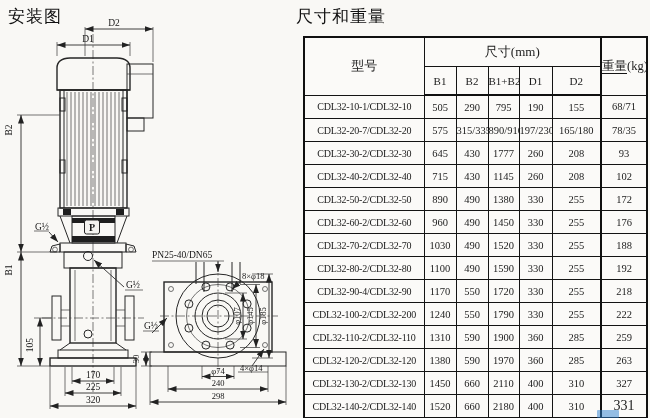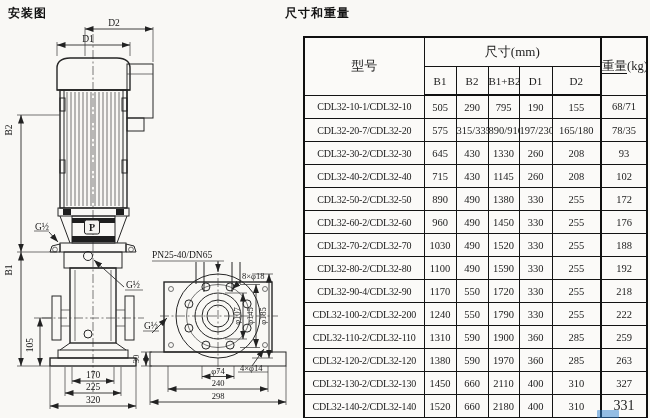--- a/index.html
+++ b/index.html
@@ -5,24 +5,24 @@
   html,body{margin:0;padding:0;}
   body{
     width:650px;height:418px;position:relative;overflow:hidden;
     background:#f9f8f5;
     font-family:"Liberation Serif", serif;
     color:#1b1b1b;
   }
   .sheet-title{
     position:absolute;top:5px;
     font-family:"Liberation Sans", sans-serif;
-    font-weight:bold;font-size:12px;letter-spacing:1px;color:#111;
+    font-weight:normal;font-size:17px;letter-spacing:1px;color:#111;
   }
   #diagram-title{left:8px;}
-  #table-title{left:285px;}
+  #table-title{left:296px;}
 
   
   #install-svg{position:absolute;left:0;top:0;}
   .ln{stroke:#262626;stroke-width:1;fill:none;}
   .ln2{stroke:#262626;stroke-width:1.4;fill:none;}
   .thin{stroke:#3a3a3a;stroke-width:.7;fill:none;}
   .dim{stroke:#2b2b2b;stroke-width:.9;fill:none;}
   .cl{stroke:#444;stroke-width:.7;fill:none;stroke-dasharray:9 2.5 2 2.5;}
   .dark{fill:#1e1e1e;stroke:none;}
   .lbl{font-family:"Liberation Serif", serif;font-size:9.5px;fill:#161616;}
@@ -324,21 +324,21 @@
         <td>315/335</td>
         <td>890/910</td>
         <td>197/230</td>
         <td>165/180</td>
         <td>78/35</td>
       </tr>
       <tr>
         <td class="model">CDL32-30-2/CDL32-30</td>
         <td>645</td>
         <td>430</td>
-        <td>1330</td>
+        <td>1777</td>
         <td>260</td>
         <td>208</td>
         <td>93</td>
       </tr>
       <tr>
         <td class="model">CDL32-40-2/CDL32-40</td>
         <td>715</td>
         <td>430</td>
         <td>1145</td>
         <td>260</td>

